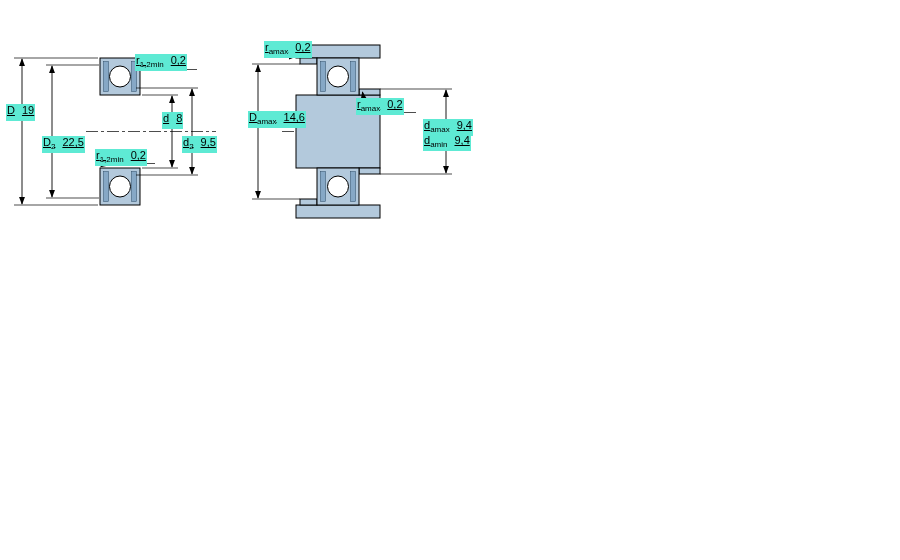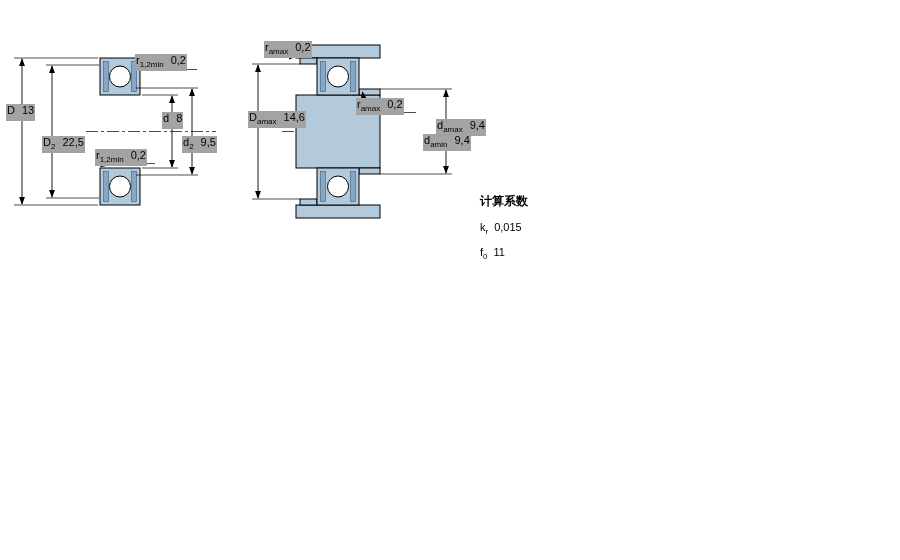--- a/index.html
+++ b/index.html
@@ -10,22 +10,22 @@
   
   .body{stroke:#000;stroke-width:1;}
   .seal{stroke:#2b4a66;stroke-width:0.5;}
   .ball{fill:#fff;stroke:#000;stroke-width:1;}
   .slab{stroke:#000;stroke-width:1;}
   .dim{stroke:#000;stroke-width:0.9;}
   .thin{stroke:#000;stroke-width:0.7;}
   .cl{stroke:#000;stroke-width:0.7;stroke-dasharray:12 3 3 3;}
 
   
-  .dim-label{position:absolute;font-size:11px;line-height:13px;background:#a3a3a3;
-             white-space:nowrap;padding:0 1px;}
+  .dim-label{position:absolute;font-size:11px;line-height:13px;background:#5eead4;
+             white-space:nowrap;padding:0 1px;text-decoration:underline;}
   .dim-label sub{font-size:8px;}
   .dim-label .val{margin-left:7px;}
 
   
   .calc{position:absolute;left:480px;top:193px;}
   .calc-title{font-size:12px;font-weight:bold;margin:0 0 7px 0;}
   .calc-row{font-size:11px;line-height:20px;}
   .calc-row sub{font-size:8px;}
   .calc-row .val{margin-left:6px;}
 </style>
@@ -113,41 +113,36 @@
       <line class="thin" x1="380" y1="89" x2="452" y2="89"></line>
       <line class="thin" x1="380" y1="174" x2="452" y2="174"></line>
       <line class="dim" x1="446" y1="90" x2="446" y2="173" marker-start="url(#arr)" marker-end="url(#arr)"></line>
 
       <line class="dim" x1="264" y1="56.5" x2="296" y2="56.5" marker-end="url(#arr)"></line>
       <line class="thin" x1="358" y1="112.5" x2="416" y2="112.5"></line>
       <line class="dim" x1="366" y1="112.5" x2="362.5" y2="92" marker-end="url(#arr)"></line>
     </g>
   </svg>
 
-  <span class="dim-label" style="left:6px;top:104px;"><span class="sym">D</span><sub></sub><span class="val">13</span></span>
+  <span class="dim-label" style="left:6px;top:104px;"><span class="sym">D</span><sub></sub><span class="val">19</span></span>
 
   <span class="dim-label" style="left:42px;top:136px;"><span class="sym">D</span><sub>2</sub><span class="val">22,5</span></span>
 
   <span class="dim-label" style="left:135px;top:54px;"><span class="sym">r</span><sub>1,2min</sub><span class="val">0,2</span></span>
 
   <span class="dim-label" style="left:95px;top:149px;"><span class="sym">r</span><sub>1,2min</sub><span class="val">0,2</span></span>
 
   <span class="dim-label" style="left:162px;top:112px;"><span class="sym">d</span><sub></sub><span class="val">8</span></span>
 
   <span class="dim-label" style="left:182px;top:136px;"><span class="sym">d</span><sub>2</sub><span class="val">9,5</span></span>
 
   <span class="dim-label" style="left:264px;top:41px;"><span class="sym">r</span><sub>amax</sub><span class="val">0,2</span></span>
 
   <span class="dim-label" style="left:237px;top:111px;margin-left:11px;"><span class="sym">D</span><sub>amax</sub><span class="val">14,6</span></span>
 
   <span class="dim-label" style="left:356px;top:98px;"><span class="sym">r</span><sub>amax</sub><span class="val">0,2</span></span>
 
-  <span class="dim-label" style="left:423px;top:119px;margin-left:13px;"><span class="sym">d</span><sub>amax</sub><span class="val">9,4</span></span>
+  <span class="dim-label" style="left:423px;top:119px;"><span class="sym">d</span><sub>amax</sub><span class="val">9,4</span></span>
 
   <span class="dim-label" style="left:423px;top:134px;"><span class="sym">d</span><sub>amin</sub><span class="val">9,4</span></span>
 
-  <div class="calc">
-    <div class="calc-title">计算系数</div>
-    <div class="calc-row"><span class="sym">k</span><sub>r</sub><span class="val">0,015</span></div>
-    <div class="calc-row"><span class="sym">f</span><sub>0</sub><span class="val">11</span></div>
-  </div>
 
 </div>
 
 </body></html>

